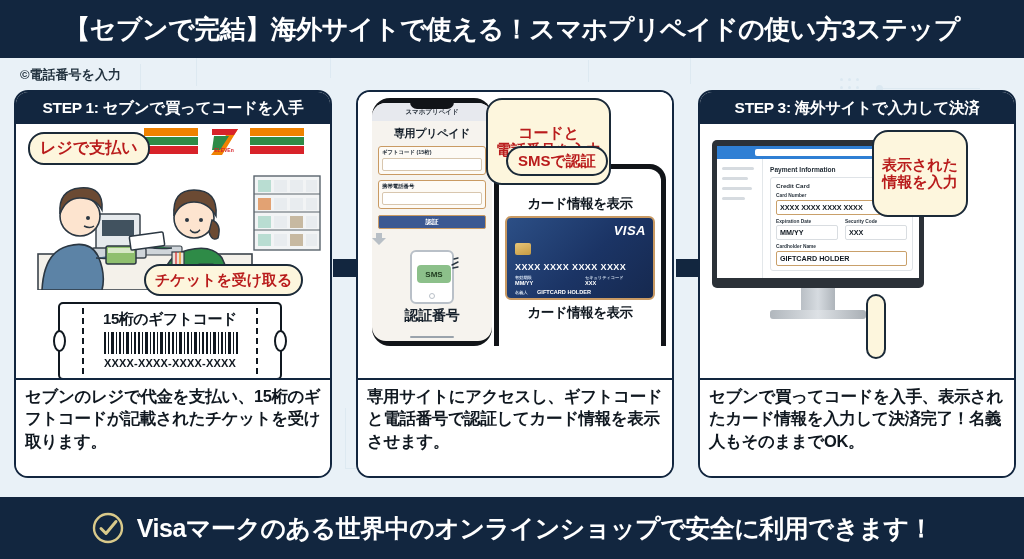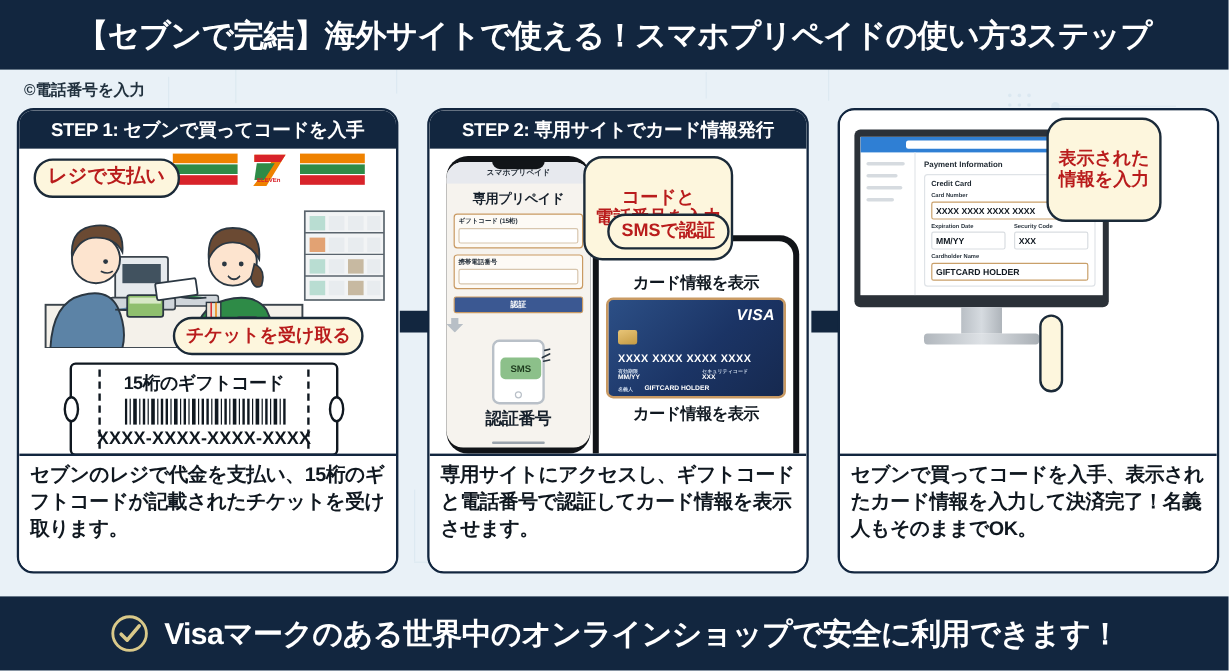--- a/index.html
+++ b/index.html
@@ -91,21 +91,21 @@
     position: absolute; top: 4px; bottom: 4px; width: 0;
     border-left: 2px dashed #101820;
   }
   #ticket-title {
     position: absolute; left: 0; right: 0; top: 6px; text-align: center;
     font-size: 15px; font-weight: bold; color: #101820; letter-spacing: -0.5px;
   }
   #barcode { position: absolute; left: 44px; top: 28px; width: 136px; height: 22px; }
   #ticket-code {
     position: absolute; left: 0; right: 0; top: 53px; text-align: center;
-    font-size: 15px; font-weight: bold; color: #101820; letter-spacing: 0.2px;
+    font-size: 11px; font-weight: bold; color: #101820; letter-spacing: 0.2px;
   }
 
   
   #phone {
     position: absolute; left: 14px; top: 6px; width: 120px; height: 248px;
     background: #111418; border-radius: 18px; padding: 5px 0;
   }
   #phone-notch {
     position: absolute; left: 50%; margin-left: -22px; top: 4px;
     width: 44px; height: 7px; background: #111418; border-radius: 0 0 7px 7px; z-index: 3;
@@ -406,21 +406,20 @@
 
       <div class="step-caption">セブンのレジで代金を支払い、15桁のギフトコードが記載されたチケットを受け取ります。</div>
     </div>
   </div>
 
   <svg class="big-arrow" id="arrow1" viewBox="0 0 44 40">
     <path d="M0 11 H24 V0 L44 20 L24 40 V29 H0 Z" fill="#12263f"></path>
   </svg>
 
   <div class="step-card" id="step2">
-    <div class="step-head">STEP 2: 専用サイトでカード情報発行</div>
     <div class="step-body">
       <div class="step-art">
 
         <div id="phone">
           <div id="phone-notch"></div>
           <div id="phone-screen">
             <div id="phone-topbar">スマホプリペイド</div>
             <div id="phone-h1">専用プリペイド</div>
 
             <div class="phone-field">
@@ -498,20 +497,21 @@
       </div>
       <div class="step-caption">専用サイトにアクセスし、ギフトコードと電話番号で認証してカード情報を表示させます。</div>
     </div>
   </div>
 
   <svg class="big-arrow" id="arrow2" viewBox="0 0 44 40">
     <path d="M0 11 H24 V0 L44 20 L24 40 V29 H0 Z" fill="#12263f"></path>
   </svg>
 
   <div class="step-card" id="step3">
+    <div class="step-head">STEP 3: 海外サイトで入力して決済</div>
     <div class="step-body">
       <div class="step-art">
 
         <div id="monitor">
           <div id="mon-bezel">
             <div id="mon-screen">
               <div id="mon-browser-bar">
                 <div id="mon-url"></div>
               </div>
               <div id="mon-content">

